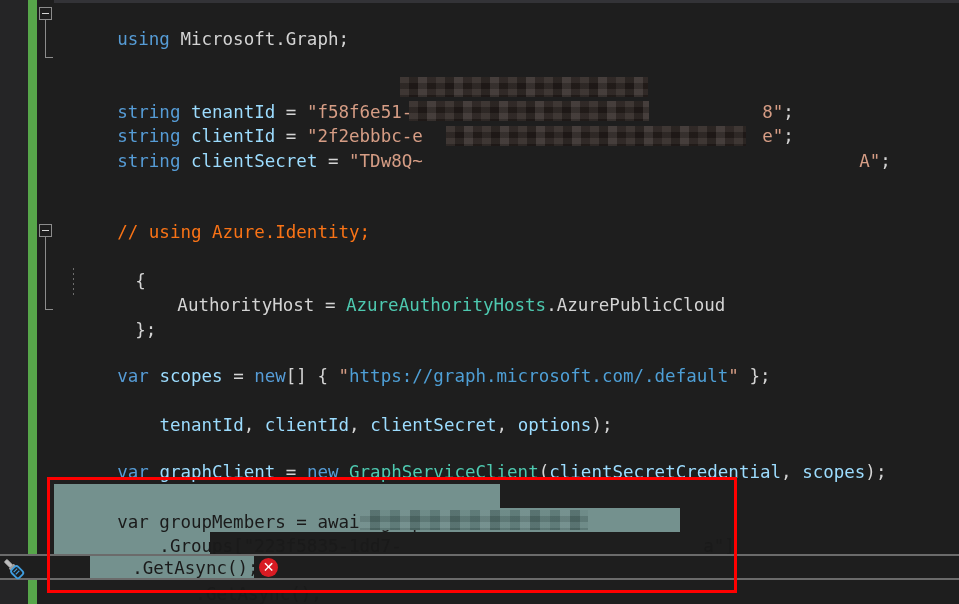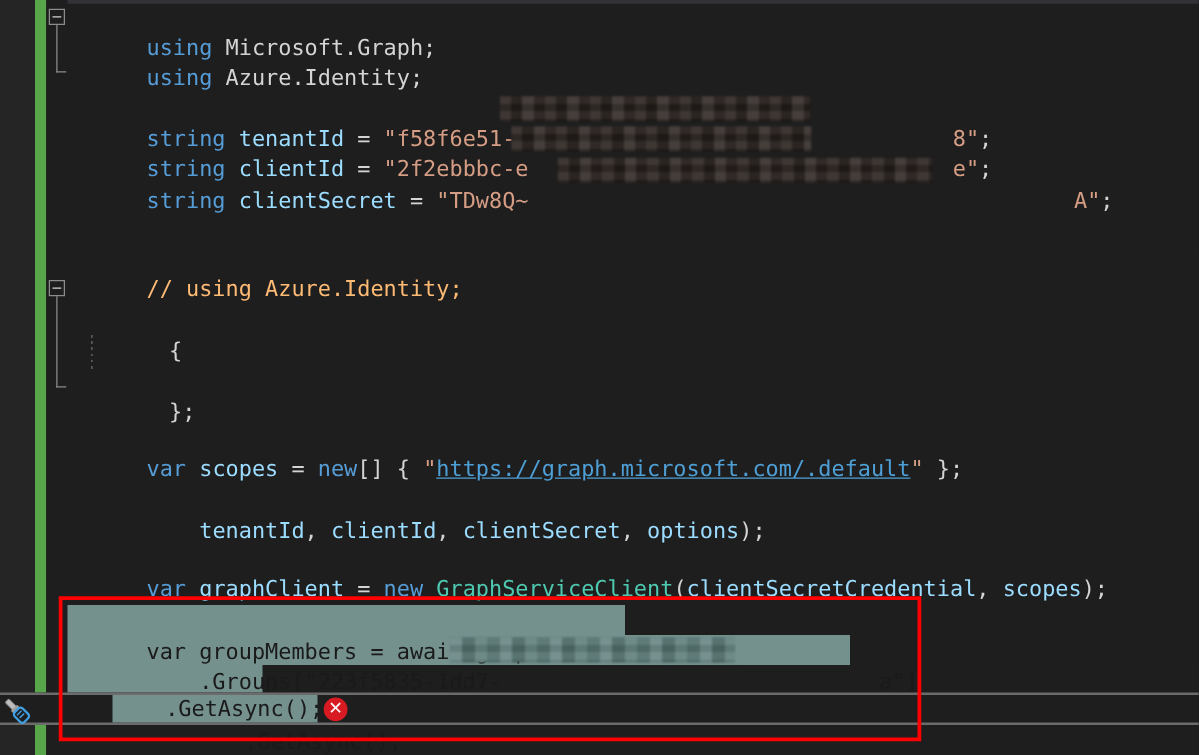--- a/index.html
+++ b/index.html
@@ -92,23 +92,23 @@
     left: 0;
     height: 24.6px;
     white-space: pre;
   }
 
   
   .kw   { color: #569cd6; }
   .typ  { color: #4ec9b0; }
   .id   { color: #9cdcfe; }
   .str  { color: #d69d85; }
-  .com  { color: #fdba74; }
+  .com  { color: #f97316; }
   .pun  { color: #d4d4d4; }
-  .url  { color: #4e9fd6; text-decoration: underline; }
+  .url  { color: #4e9fd6; }
 
   
   .indent-guide {
     position: absolute;
     width: 1px;
     background: repeating-linear-gradient(to bottom,
       #6e6e6e 0px, #6e6e6e 2px, transparent 2px, transparent 5px);
   }
 
   
@@ -204,23 +204,20 @@
   <div class="fold-foot" style="left:45px; top:309px; width:8px;"></div>
 
   <div class="indent-guide" style="left:73px; top:268px; height:28px;"></div>
 
   <div id="code">
 
     <div class="ln" style="top:2px;">
       <span class="kw">using </span><span class="pun">Microsoft.Graph;</span>
     </div>
 
-    <div class="ln" style="top:26px;">
-      <span class="kw">using </span><span class="pun">Azure.Identity;</span>
-    </div>
 
     <div class="ln" style="top:75px;">
       <span class="kw">string</span><span class="pun"> </span><span class="id">tenantId</span><span class="pun"> = </span><span class="str">"f58f6e51-</span>
     </div>
     <div class="ln" style="top:75px; left:645px;">
       <span class="str">8"</span><span class="pun">;</span>
     </div>
 
     <div class="ln" style="top:99px;">
       <span class="kw">string</span><span class="pun"> </span><span class="id">clientId</span><span class="pun"> = </span><span class="str">"2f2ebbbc-e</span>
@@ -238,20 +235,23 @@
 
     <div class="ln" style="top:195px;">
       <span class="com">// using Azure.Identity;</span>
     </div>
 
 
     <div class="ln" style="top:244px; left:18px;">
       <span class="pun">{</span>
     </div>
 
+    <div class="ln" style="top:268px; left:18px;">
+      <span class="pun">    AuthorityHost</span><span class="pun"> = </span><span class="typ">AzureAuthorityHosts</span><span class="pun">.AzurePublicCloud</span>
+    </div>
 
     <div class="ln" style="top:293px; left:18px;">
       <span class="pun">};</span>
     </div>
 
     <div class="ln" style="top:339px;">
       <span class="kw">var</span><span class="pun"> </span><span class="id">scopes</span><span class="pun"> = </span><span class="kw">new</span><span class="pun">[] { </span><span class="str">"</span><span class="url">https://graph.microsoft.com/.default</span><span class="str">"</span><span class="pun"> };</span>
     </div>
 
 

